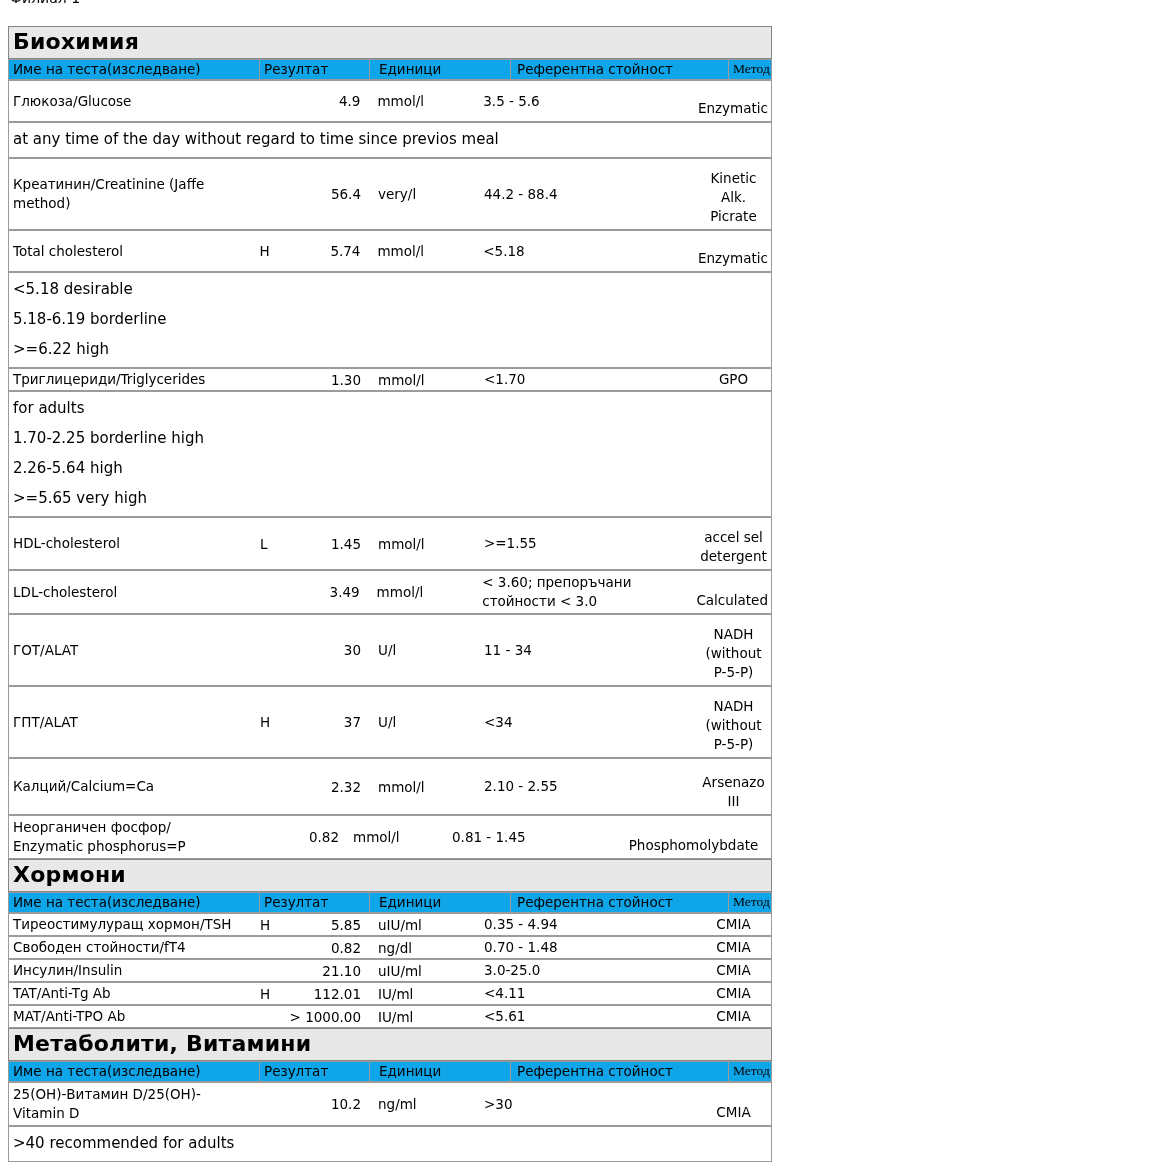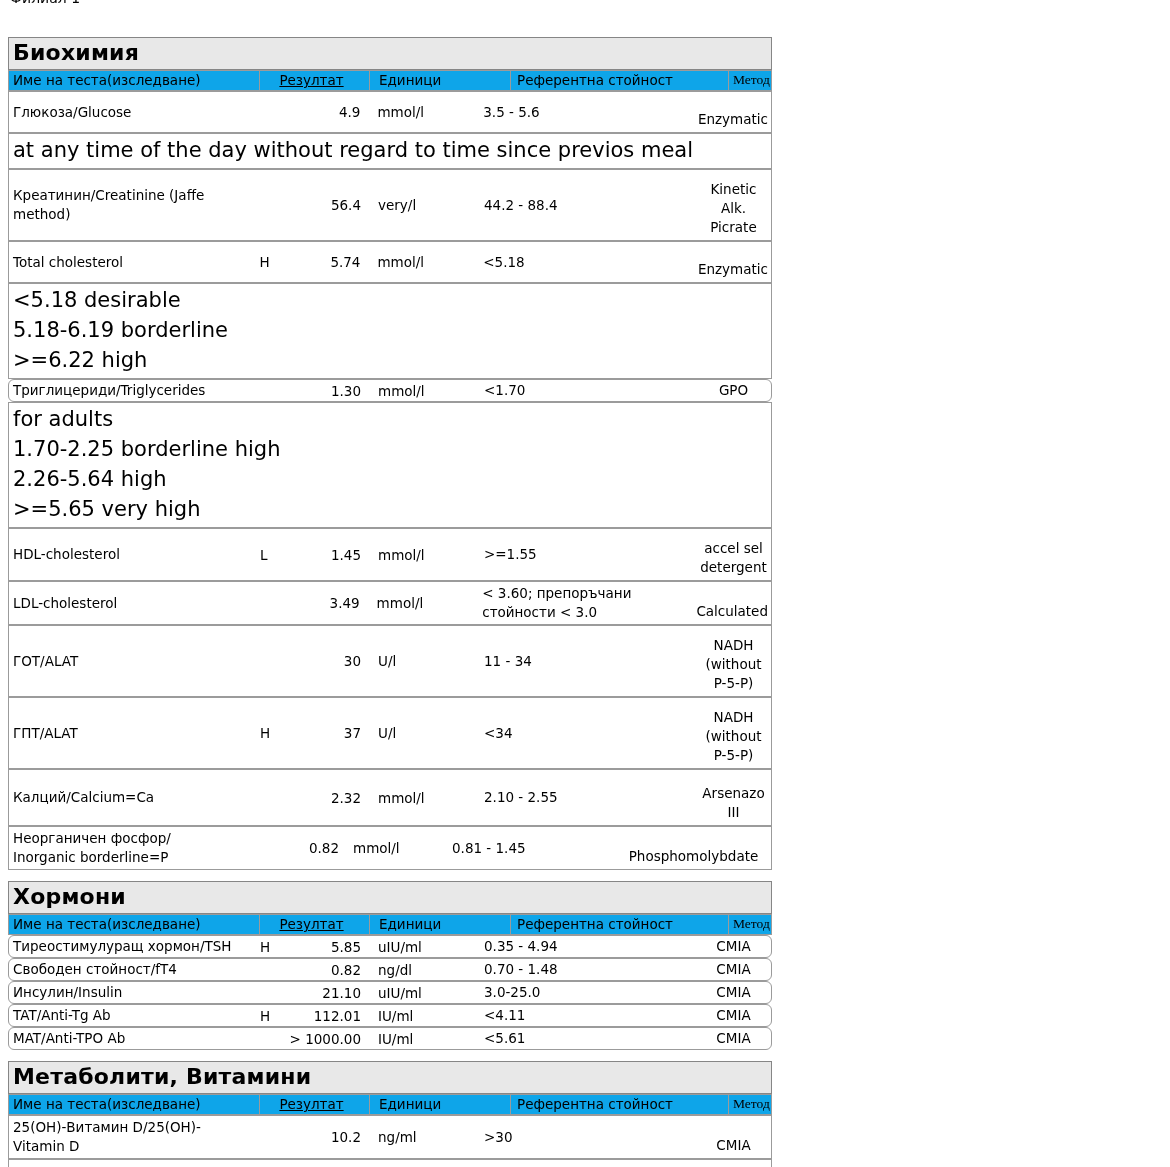--- a/index.html
+++ b/index.html
@@ -14,54 +14,53 @@
   }
   #clipped-header > div { margin-top:-12px; line-height:20px; }
   #report { position:absolute; left:8px; top:26px; width:764px; }
 
   .blk { box-sizing:border-box; border:1px solid #9b9b9b; background:#fff; }
 
   .sec-title {
     background:#e8e8e8; border-color:#868686;
     font-size:22px; font-weight:bold; padding:2px 5px 4px 4px;
     letter-spacing:0.2px;
-    margin-top:11px;
   }
 
   .cols { display:flex; background:#0ea5e9; font-size:13.5px; }
   .cols .hc { box-sizing:border-box; padding:1px 4px 2px; white-space:nowrap; overflow:hidden; }
   .hc + .hc { border-left:1px solid #9b9b9b; }
   .hc.h-name   { width:250px; padding-left:4px; }
-  .hc.h-result { width:110px; text-align:center; padding-right:10px;text-decoration:underline; }
+  .hc.h-result { width:110px; text-align:left; padding-right:10px; }
   .hc.h-units  { width:109px; padding-left:9px; }
   .hc.h-ref    { width:218px; padding-left:6px;margin-left:32px; }
   .hc.h-method { flex:1; text-align:center;font-family:Liberation Serif, serif; }
 
   .row { display:flex; align-items:stretch; font-size:13.5px; min-height:42px; }
   .row .c { box-sizing:border-box; display:flex; align-items:center; padding:2px 6px; }
   .c.c-name   { width:250px; padding-left:4px;  white-space:pre-line; line-height:19px; }
   .c.c-result { width:110px; padding:2px 8px 2px 1px; justify-content:space-between; }
   .c.c-units  { width:109px; padding-left:9px; }
   .c.c-ref    { width:218px; padding-left:6px; white-space:pre-line; line-height:19px; }
   .c.c-method {
     flex:1; align-items:flex-end; justify-content:center;
     text-align:center; white-space:pre-line; line-height:19px;
     padding:10px 3px 3px;
   }
-  .row.compact { min-height:21px;border-radius:6px; }
+  .row.compact { min-height:21px; }
   .row.compact .c { padding-top:1px; padding-bottom:1px; }
   .row.pad { min-height:57px; }
 
   .row.shifted .c.c-result { width:88px;  }
   .row.shifted .c.c-units  { width:73px; padding-left:6px; }
   .row.shifted .c.c-ref    { width:196px; padding-left:32px; }
   .row.shifted .c.c-method { flex:1; }
 
   .flag { min-width:10px; }
-  .note { font-size:21px; line-height:30px; padding:1px 4px 3px; }
+  .note { font-size:15px; line-height:30px; padding:1px 4px 3px; }
 </style>
 </head>
 <body>
 
 <div id="clipped-header">
   <div>Филиал 1</div>
 </div>
 
 <div id="report">
     <div class="blk sec-title">Биохимия</div>
@@ -181,21 +180,21 @@
         <span class="flag"></span>
         <span>2.32</span>
       </div>
       <div class="c c-units">mmol/l</div>
       <div class="c c-ref">2.10 - 2.55</div>
       <div class="c c-method">Arsenazo
 III</div>
     </div>
     <div class="blk row shifted">
       <div class="c c-name">Неорганичен фосфор/
-Inorganic borderline=P</div>
+Enzymatic phosphorus=P</div>
       <div class="c c-result">
         <span class="flag"></span>
         <span>0.82</span>
       </div>
       <div class="c c-units">mmol/l</div>
       <div class="c c-ref">0.81 - 1.45</div>
       <div class="c c-method">Phosphomolybdate</div>
     </div>
     <div class="blk sec-title">Хормони</div>
     <div class="blk cols">
@@ -209,21 +208,21 @@
       <div class="c c-name">Тиреостимулуращ хормон/TSH</div>
       <div class="c c-result">
         <span class="flag">H</span>
         <span>5.85</span>
       </div>
       <div class="c c-units">uIU/ml</div>
       <div class="c c-ref">0.35 - 4.94</div>
       <div class="c c-method">CMIA</div>
     </div>
     <div class="blk row compact">
-      <div class="c c-name">Свободен стойност/fT4</div>
+      <div class="c c-name">Свободен стойности/fT4</div>
       <div class="c c-result">
         <span class="flag"></span>
         <span>0.82</span>
       </div>
       <div class="c c-units">ng/dl</div>
       <div class="c c-ref">0.70 - 1.48</div>
       <div class="c c-method">CMIA</div>
     </div>
     <div class="blk row compact">
       <div class="c c-name">Инсулин/Insulin</div>

